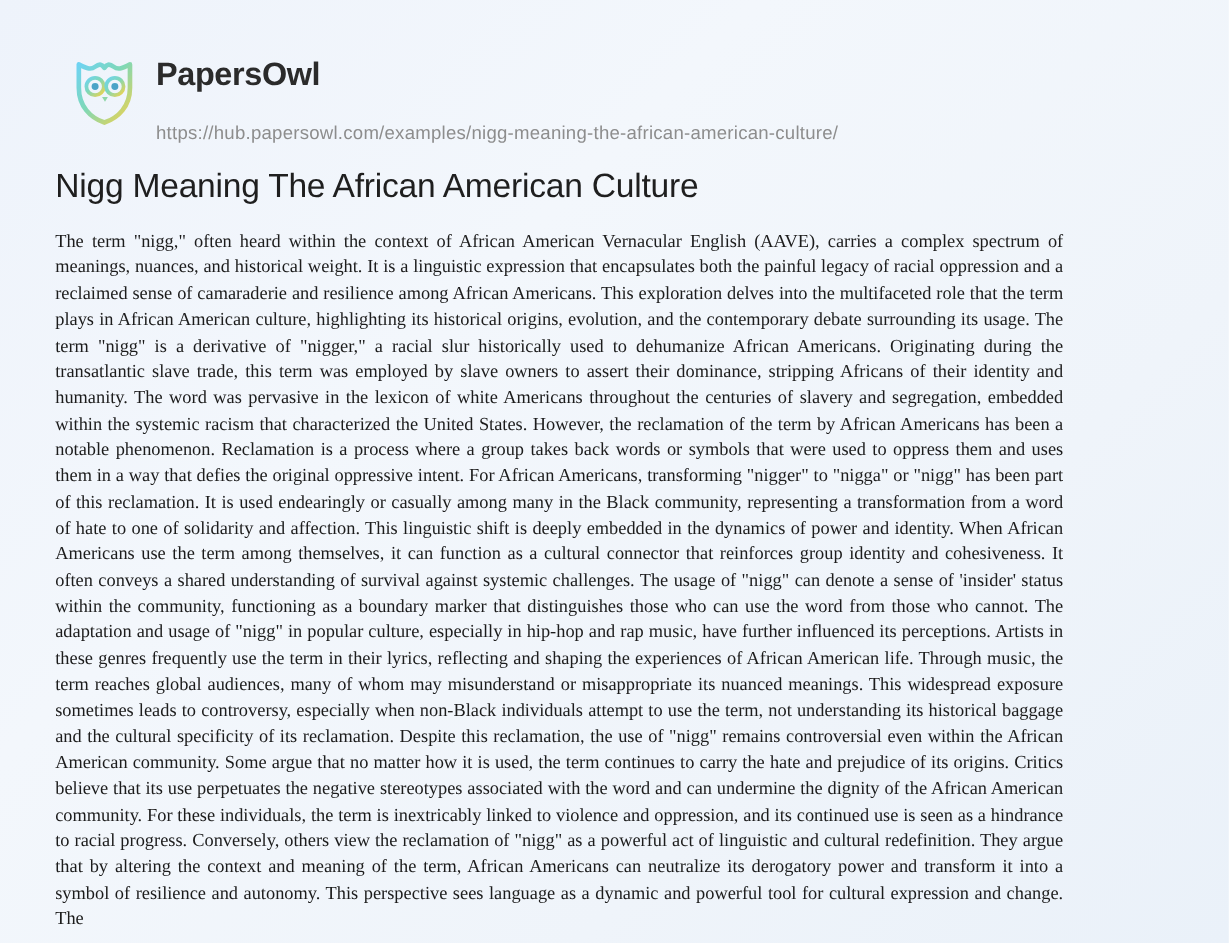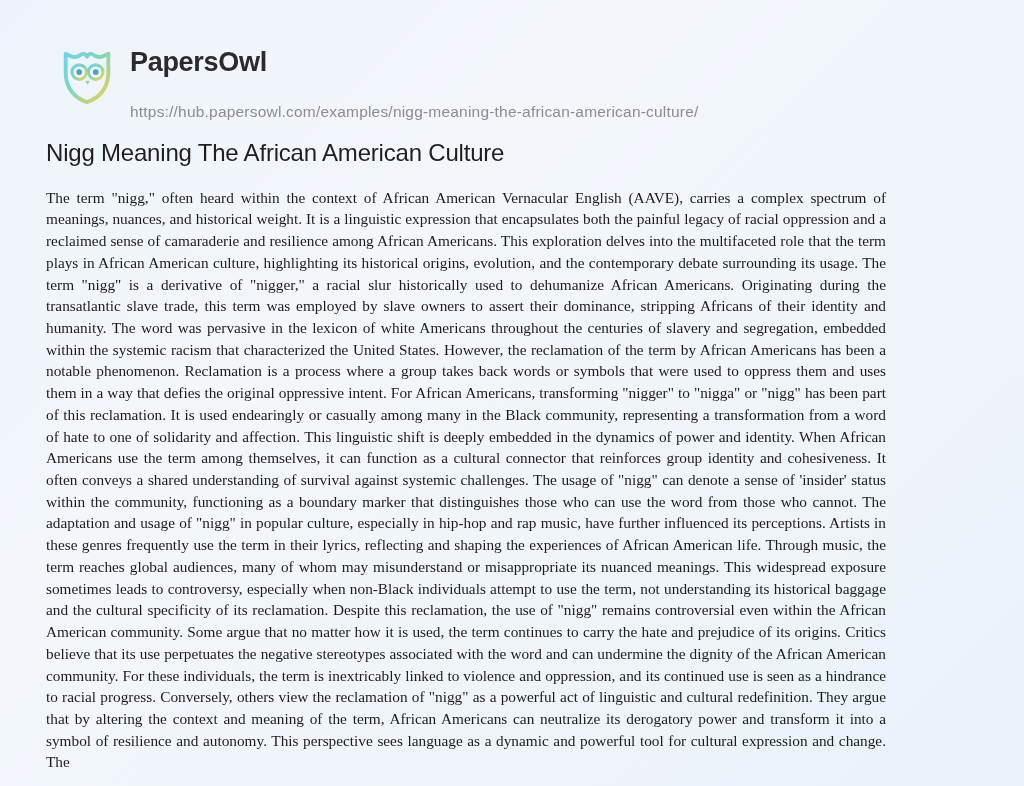--- a/index.html
+++ b/index.html
@@ -52,21 +52,21 @@
   .brand-url {
     margin-top: 25px;
     font-family: "Liberation Sans", sans-serif;
     font-size: 15.5px;
     color: #8d8d8d;
     letter-spacing: 0.2px;
     word-spacing: 1px;
   }
   .article-title {
     font-family: "Liberation Sans", sans-serif;
-    font-size: 24px;
+    font-size: 28px;
     font-weight: normal;
     color: #1f1f1f;
     margin: 12px 0 20px 0;
     letter-spacing: -0.2px;
   }
   .article-body {
     font-family: "Liberation Serif", serif;
     font-size: 15.3px;
     line-height: 1.42;
     color: #1c1c1c;

